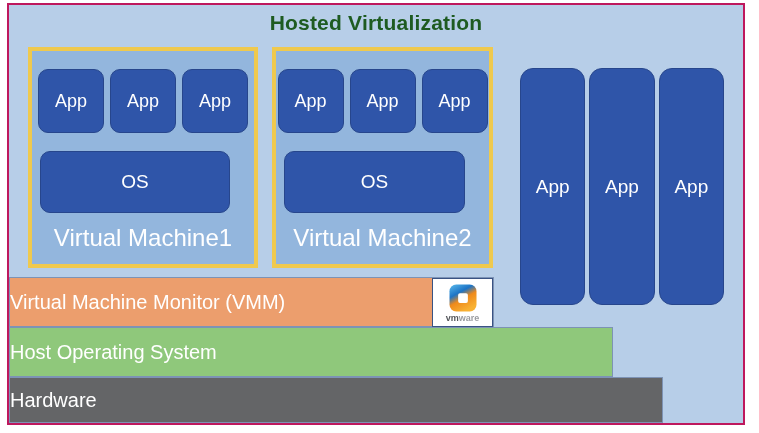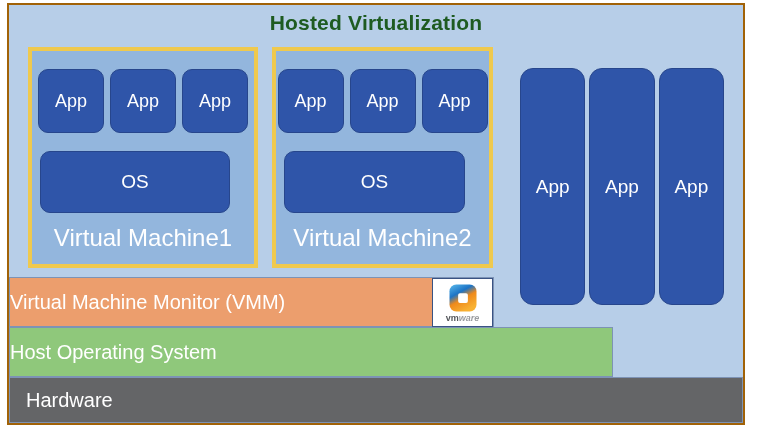--- a/index.html
+++ b/index.html
@@ -2,21 +2,21 @@
 <html><head>
 <meta charset="utf-8">
 <style>
   html,body { margin:0; padding:0; background:#ffffff; }
   .page {
     position:relative; width:759px; height:433px; background:#ffffff;
     font-family:"Liberation Sans", sans-serif; overflow:hidden;
   }
   .stage {
     position:absolute; left:7px; top:3px; width:734px; height:418px;
-    border:2px solid #a16207; background:#b7cee8;
+    border:2px solid #be185d; background:#b7cee8;
   }
   .title {
     position:absolute; top:6px; left:0; width:100%; text-align:center;
     font-size:21px; font-weight:bold; color:#1e5b21; letter-spacing:.2px;
   }
   .vm {
     position:absolute; top:42px; border:4px solid #efc94e; background:#93b6dd;
     display:flex; flex-direction:column; box-sizing:content-box;
     padding:18px 0 8px 0; height:187px;
   }
@@ -45,31 +45,31 @@
     display:flex; align-items:center; justify-content:center;
     color:#ffffff; font-size:19px;
   }
   .layer {
     position:absolute; left:0; box-sizing:border-box; border:1px solid #7d93b5;
     display:flex; align-items:center; 
     color:#ffffff; font-size:20px;
   }
   .vmm-bar   { top:272px; width:485px; height:50px; background:#ec9e6d; }
   .host-os   { top:322px; width:604px; height:50px; background:#8fc87b; }
-  .hardware  { top:372px; width:734px; height:46px; background:#646567;padding-left:16px; }
+  .hardware  { top:372px; width:654px; height:46px; background:#646567; }
   .logo-box {
     position:absolute; left:423px; top:273px; width:61px; height:49px;
     background:#ffffff; border:1px solid #3a5383; box-sizing:border-box;
     display:flex; flex-direction:column; align-items:center; justify-content:center;
     gap:1px; z-index:2;
   }
   .logo-mark { width:30px; height:30px; display:block; }
   .logo-word { font-size:9px; line-height:9px; letter-spacing:0; }
   .logo-word .bold  { font-weight:bold; color:#54565a; }
-  .logo-word .light { font-weight:bold; color:#9a9ca0;font-style:italic; }
+  .logo-word .light { font-weight:bold; color:#9a9ca0; }
 </style>
 </head>
 <body>
 
 <div class="page">
   <div class="stage">
 
     <div class="title">Hosted Virtualization</div>
 
     <div class="vm vm1">

